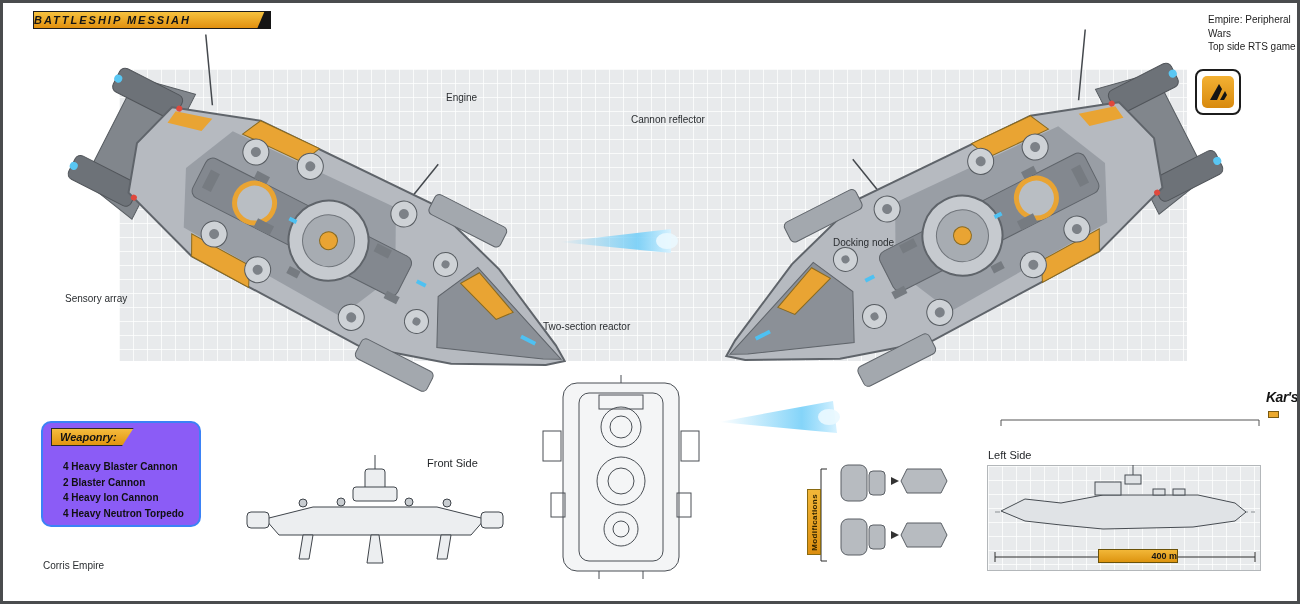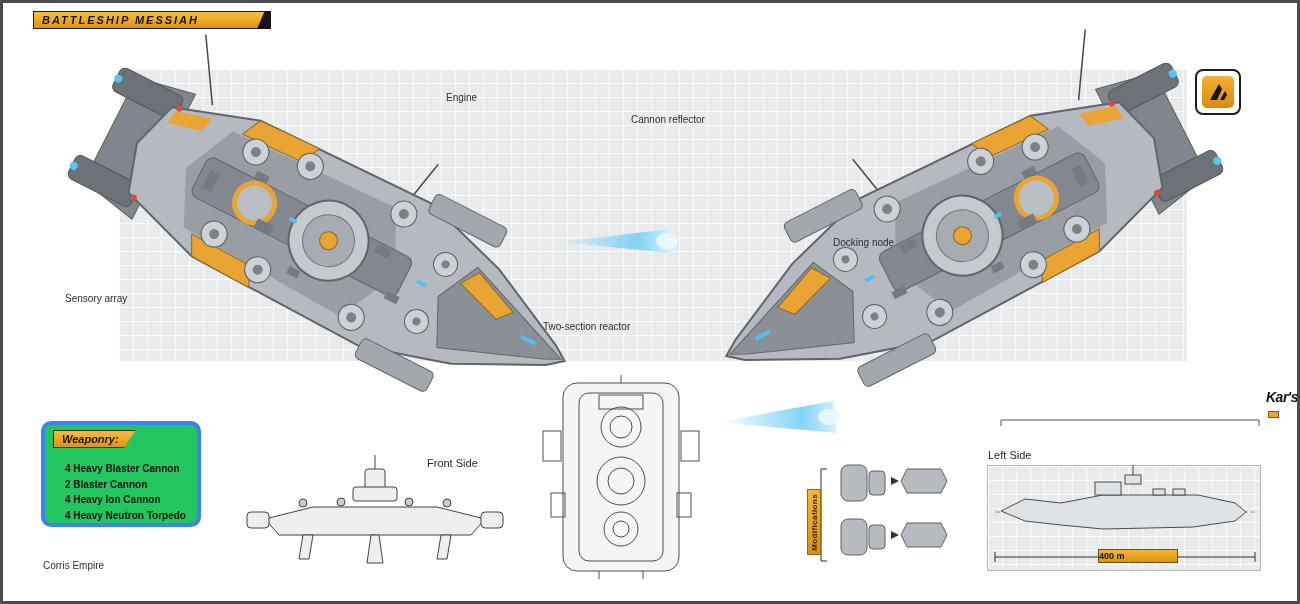--- a/index.html
+++ b/index.html
@@ -16,21 +16,21 @@
       linear-gradient(90deg, rgba(255,255,255,.75) 1px, transparent 1px);
     background-size:14px 14px;
   }
   .main-panel{left:116px;top:66px;width:1068px;height:292px;}
   .bp-panel{left:984px;top:462px;width:274px;height:106px;border:1px solid #b3b7ba;box-sizing:border-box;}
   
   .title-bar{
     position:absolute;left:30px;top:8px;width:238px;height:18px;
     background:linear-gradient(#f6c23f,#e1900f);
     border:1px solid #1c1c1c;box-sizing:border-box;
-    display:flex;align-items:center;padding-left:8px;
+    display:flex;align-items:center;
   }
   .title-bar::after{
     content:"";position:absolute;right:-1px;top:-1px;width:14px;height:18px;
     background:#151515;clip-path:polygon(100% 0,100% 100%,0 100%,55% 0);
   }
   .title-text{
     font-size:11px;font-weight:bold;font-style:italic;color:#161616;
     letter-spacing:2px;white-space:nowrap;
   }
   .tr-credit{position:absolute;left:1205px;top:10px;font-size:10px;line-height:1.35;color:#1d1d1d;}
@@ -43,21 +43,21 @@
   .logo-inner{
     width:32px;height:32px;border-radius:5px;background:linear-gradient(#f3b133,#d88a0e);
     display:flex;align-items:center;justify-content:center;
   }
   
   .callout{position:absolute;font-size:10px;color:#2a2d30;white-space:nowrap;}
   .view-label{position:absolute;font-size:11px;color:#1f2225;white-space:nowrap;}
   
   .weap-box{
     position:absolute;left:38px;top:418px;width:160px;height:106px;
-    border:4px solid #3b82f6;border-radius:10px;background:#22c55e;box-sizing:border-box;
+    border:2px solid #3b82f6;border-radius:10px;background:#8b5cf6;box-sizing:border-box;
   }
   .weap-title{
     position:absolute;left:8px;top:5px;
     background:linear-gradient(#f5bc3e,#e2950f);
     border:1px solid #2a2a2a;
     clip-path:polygon(0 0,100% 0,86% 100%,0 100%);
     padding:2px 16px 2px 8px;font-size:11px;font-weight:bold;font-style:italic;color:#141414;
   }
   .weap-list{position:absolute;left:14px;top:30px;margin:6px;padding:0;list-style:none;
     font-size:10px;font-weight:600;color:#101010;line-height:1.55;}
@@ -74,21 +74,21 @@
     display:flex;align-items:center;justify-content:center;
   }
   .mods-label span{
     writing-mode:vertical-rl;transform:rotate(180deg);
     font-size:8px;font-weight:bold;color:#2e2200;letter-spacing:.4px;white-space:nowrap;
   }
   
   .scale-bar{
     position:absolute;left:1095px;top:546px;width:80px;height:14px;
     background:linear-gradient(#f2b738,#dd9410);border:1px solid #6b5209;box-sizing:border-box;
-    display:flex;align-items:center;justify-content:flex-start;
+    display:flex;align-items:center;justify-content:flex-end;
     font-size:9px;font-weight:bold;color:#141414;
   }
   .art-layer{position:absolute;left:0;top:0;}
 </style>
 </head>
 <body>
 
 <div class="stage">
 
   <div class="grid-panel main-panel"></div>
@@ -255,20 +255,24 @@
       <line x1="992" y1="554" x2="1252" y2="554" stroke="#2e2e2e"></line>
       <line x1="992" y1="549" x2="992" y2="559" stroke="#2e2e2e"></line>
       <line x1="1252" y1="549" x2="1252" y2="559" stroke="#2e2e2e"></line>
     </g>
   </svg>
 
   <div class="title-bar">
     <span class="title-text">BATTLESHIP MESSIAH</span>
   </div>
 
+  <div class="tr-credit">
+    <div>Empire: Peripheral Wars</div>
+    <div>Top side RTS game</div>
+  </div>
 
   <div class="logo-box">
     <div class="logo-inner">
       <svg width="22" height="22" viewBox="0 0 22 22">
         <path d="M3,19 L12,3 L15,8 L10,19 Z" fill="#141414"></path>
         <path d="M13,19 L18,10 L20,14 L17,19 Z" fill="#141414"></path>
       </svg>
     </div>
   </div>
 

